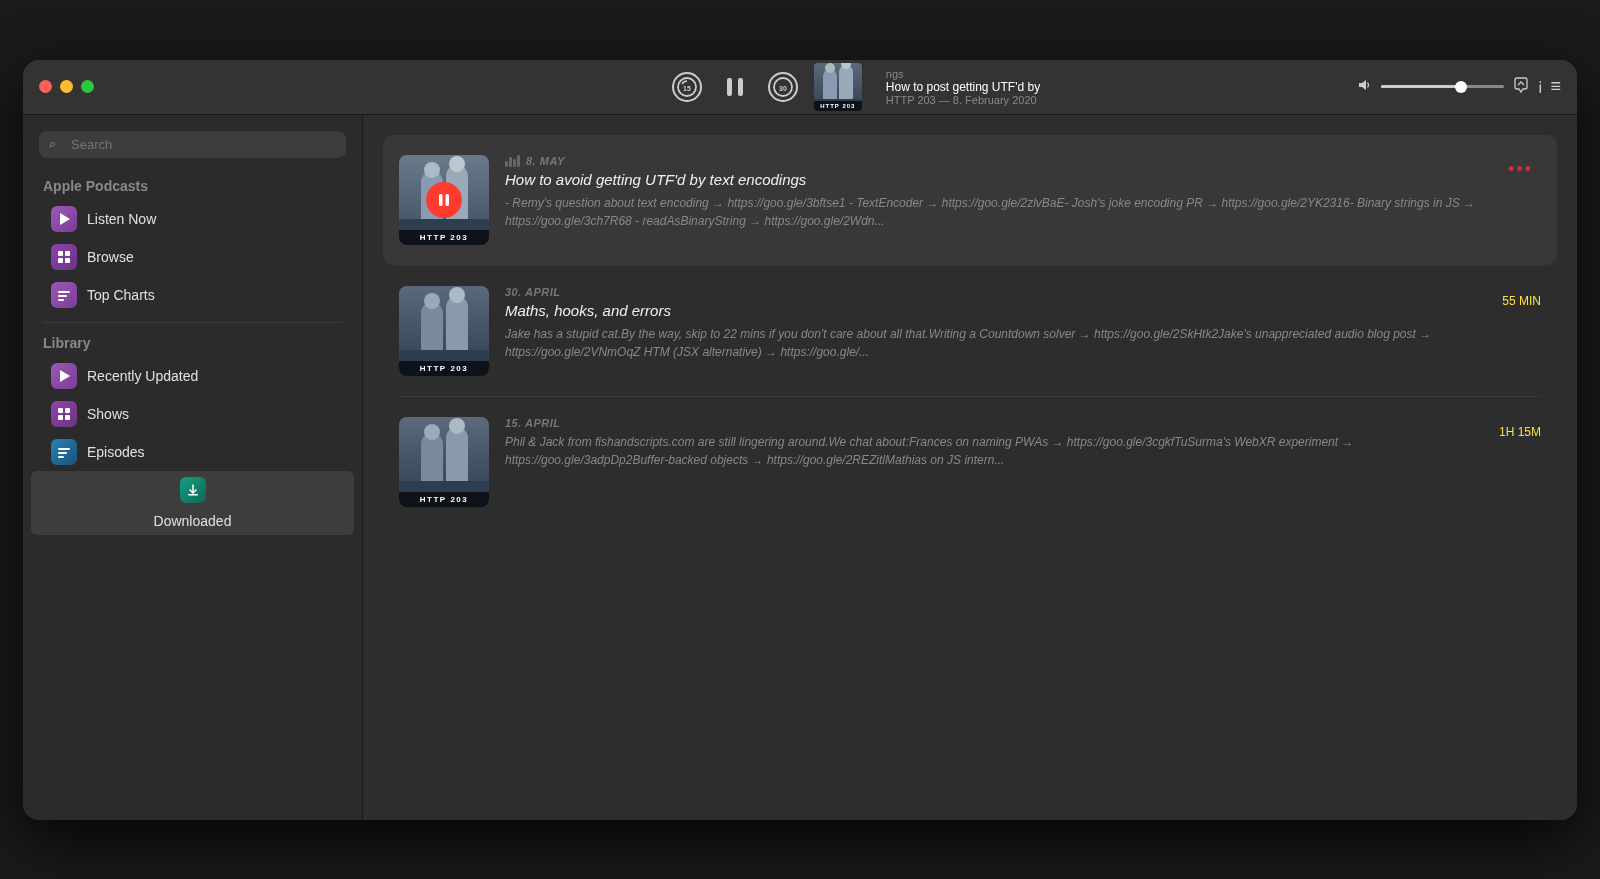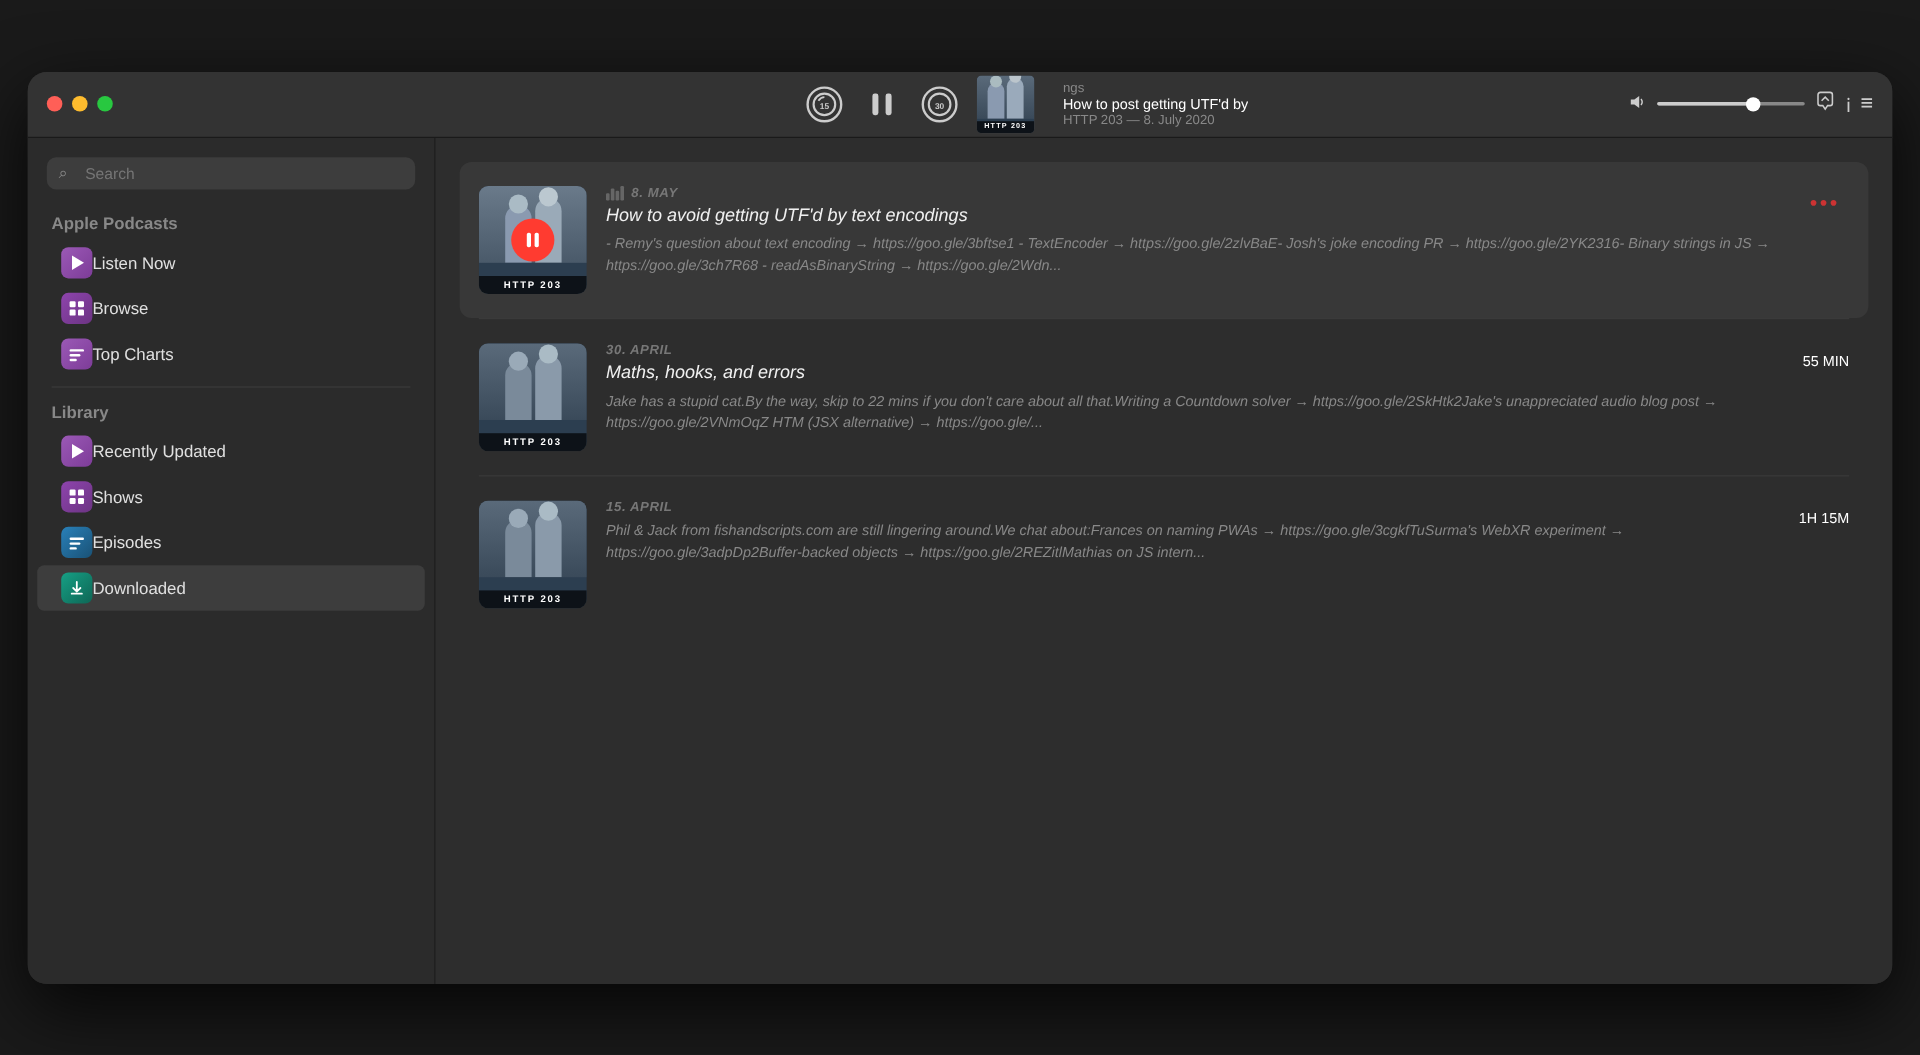--- a/index.html
+++ b/index.html
@@ -217,27 +217,29 @@
     .sidebar-section-label {
       color: #888888;
       font-size: 14px;
       font-weight: 600;
       padding: 4px 20px 6px 20px;
       text-transform: none;
     }
     .sidebar-item {
       display: flex;
       align-items: center;
+      gap: 10px;
       padding: 6px 20px;
       cursor: pointer;
       border-radius: 6px;
       margin: 0 8px;
     }
     .sidebar-item.active {
       background: #3d3d3d;
+      flex-direction: column;
     }
     .sidebar-item-icon {
       width: 26px;
       height: 26px;
       border-radius: 6px;
       display: flex;
       align-items: center;
       justify-content: center;
       flex-shrink: 0;
       font-size: 14px;
@@ -357,21 +359,21 @@
     .episode-desc {
       color: #888;
       font-size: 12px;
       line-height: 1.5;
       display: -webkit-box;
       -webkit-line-clamp: 3;
       -webkit-box-orient: vertical;
       overflow: hidden;
     }
     .episode-duration {
-      color: #ffffff;
+      color: #fde047;
       font-size: 12px;
       font-weight: 500;
       flex-shrink: 0;
       padding-top: 8px;
     }
     .episode-more-btn {
       color: #cc3333;
       font-size: 18px;
       letter-spacing: 2px;
       cursor: pointer;
@@ -434,21 +436,21 @@
               </div>
             </div>
           </div>
           <div class="thumb-label">HTTP 203</div>
         </div>
       </div>
 
       <div class="now-playing-info">
         <span class="now-playing-show">ngs</span>
         <span class="now-playing-title">How to post getting UTF'd by</span>
-        <span class="now-playing-date">HTTP 203 — 8. July 2020</span>
+        <span class="now-playing-date">HTTP 203 — 8. February 2020</span>
       </div>
     </div>
 
     <div class="player-right">
       <span class="volume-icon">
         <svg width="16" height="16" viewBox="0 0 16 16" fill="#cccccc">
           <path d="M2 6h3l4-3v10l-4-3H2z"></path>
           <path d="M10.5 5.5 Q12.5 8 10.5 10.5" stroke="#cccccc" stroke-width="1.2" fill="none"></path>
         </svg>
       </span>

